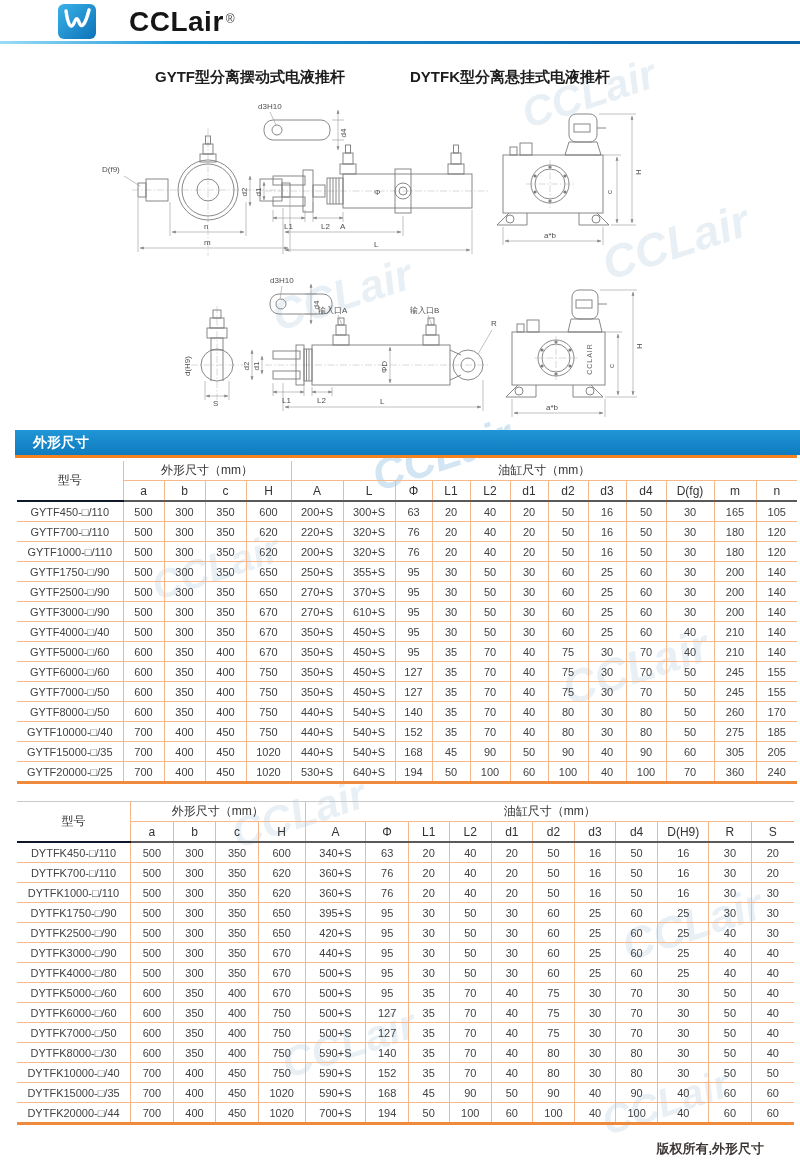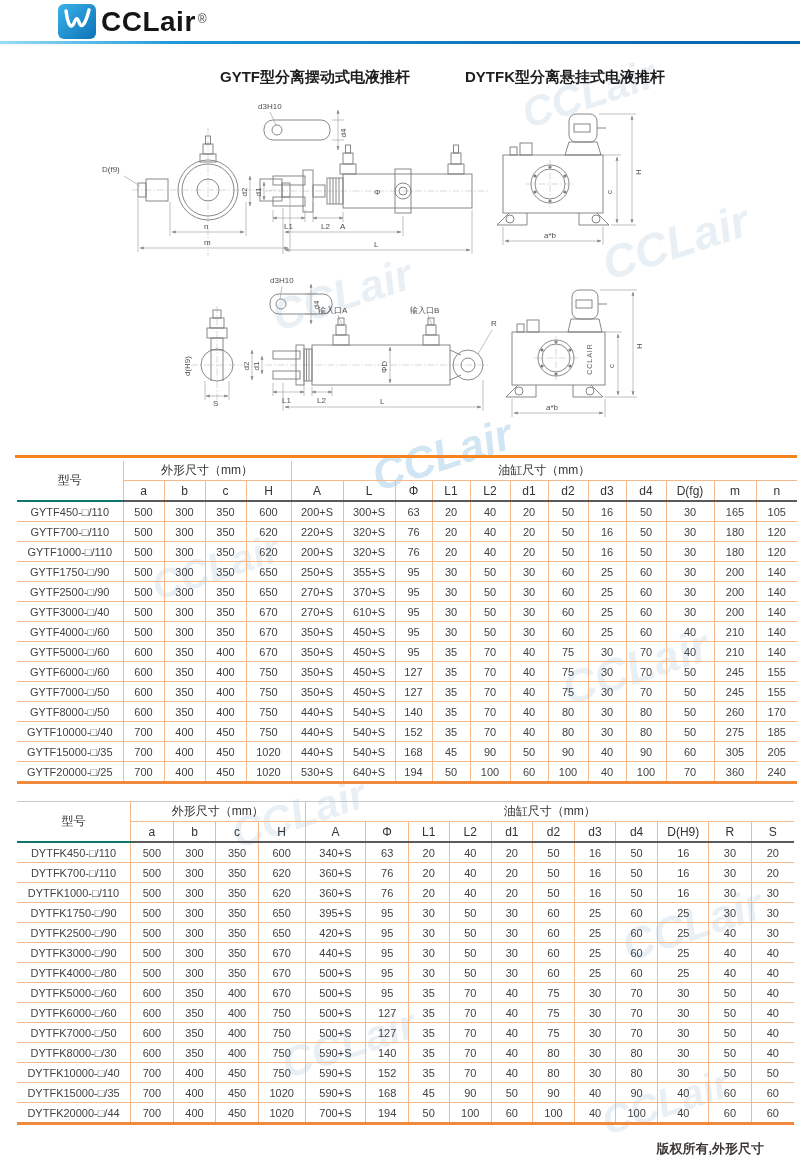--- a/index.html
+++ b/index.html
@@ -3,29 +3,29 @@
 <meta charset="utf-8">
 <style>
   html,body{margin:0;padding:0;background:#fff;}
   .page{position:relative;width:800px;height:1167px;background:#fff;overflow:hidden;
         font-family:"Liberation Sans",sans-serif;color:#333;}
   
   .watermarks{position:absolute;inset:0;z-index:0;pointer-events:none;}
   .wm{position:absolute;font-weight:bold;font-style:italic;white-space:nowrap;
       transform:rotate(-18deg);color:rgba(175,200,220,0.28);}
   
-  .header-logo{position:absolute;left:58px;top:4px;display:flex;align-items:center;z-index:2;}
+  .header-logo{position:absolute;left:58px;top:4px;display:flex;align-items:center;z-index:2;gap:28px;}
   .logo-square{width:38px;height:35px;border-radius:6px;
        background:linear-gradient(135deg,#3ab2e8,#0d72b8);display:flex;align-items:center;justify-content:center;}
   .logo-text{font-size:28px;font-weight:bold;color:#151515;margin-left:5px;letter-spacing:.5px;}
   .logo-reg{font-size:12px;color:#444;vertical-align:8px;margin-left:2px;font-weight:normal;}
   .header-line{position:absolute;left:0;top:41px;width:800px;height:3px;z-index:2;
        background:linear-gradient(90deg,#9adcf6,#1e98d8 22%,#0b6cb4 75%,#0a65aa);}
   
-  .doc-title{position:absolute;top:68px;font-size:15px;font-weight:bold;color:#1d1d1d;z-index:2;text-align:right;}
+  .doc-title{position:absolute;top:68px;font-size:15px;font-weight:bold;color:#1d1d1d;z-index:2;text-align:left;}
   .title-left{left:155px;width:255px;}
   .title-right{left:410px;width:255px;}
   
   svg.drawing{position:absolute;left:20px;z-index:1;}
   .geo{stroke:#7b7b7b;stroke-width:.9;fill:none;}
   .geo .fill-dot{fill:#7b7b7b;stroke:none;}
   .dims{stroke:#979797;stroke-width:.6;fill:none;}
   .cl{stroke:#b3b3b3;stroke-width:.5;stroke-dasharray:7 2 1.5 2;fill:none;}
   svg text{fill:#4e4e4e;font-size:8px;stroke:none;font-family:"Liberation Sans",sans-serif;}
   
@@ -39,21 +39,21 @@
   .table-wrap2{top:801px;}
   table.dim{width:100%;border-collapse:collapse;table-layout:fixed;font-size:11px;color:#424242;}
   table.dim td{border:1px solid #f6b88a;text-align:center;vertical-align:middle;
        height:19px;padding:0 1px;overflow:hidden;white-space:nowrap;background:transparent;}
   table.dim td:first-child{border-left:none;}
   table.dim td:last-child{border-right:none;}
   table.dim thead td{font-size:12px;color:#333;}
   .table-wrap1 table tr:first-child td{border-top:none;}
   .table-wrap2 table tr:first-child td{border-top:1px solid #c9c9c9;}
   table.dim thead tr.sub td{border-bottom:2px solid #5a5a5a;}
-  table.dim td.model-hdr{border-bottom:2px solid #0f766e;}
+  table.dim td.model-hdr{border-bottom:2px solid #0f172a;}
   table.dim tbody tr:last-child td{border-bottom:3px solid #ef8a3d;}
   
   .footer{position:absolute;top:1140px;right:36px;font-size:13px;font-weight:bold;color:#3d3836;z-index:2;}
 </style>
 </head>
 <body>
 
 <div class="page">
 
   <div class="watermarks">
@@ -322,20 +322,21 @@
     <text x="471" y="58">R</text>
     <text x="262" y="135">L1</text>
     <text x="297" y="135">L2</text>
     <text x="360" y="136">L</text>
     <text x="622" y="78" transform="rotate(-90 622 78)" text-anchor="middle">H</text>
     <text x="594" y="98" transform="rotate(-90 594 98)" text-anchor="middle">c</text>
     <text x="526" y="142">a*b</text>
     <text x="572" y="91" transform="rotate(-90 572 91)" text-anchor="middle" style="font-size:7px;letter-spacing:1px;fill:#666">CCLAIR</text>
   </svg>
 
+  <div class="section-bar">外形尺寸</div>
   <div class="section-underline"></div>
 
   <div class="table-wrap table-wrap1">
     <table class="dim">
       <colgroup>
         <col style="width:106px">
           <col style="width:41px">
           <col style="width:41px">
           <col style="width:41px">
           <col style="width:45px">
@@ -467,40 +468,40 @@
             <td>50</td>
             <td>30</td>
             <td>60</td>
             <td>25</td>
             <td>60</td>
             <td>30</td>
             <td>200</td>
             <td>140</td>
           </tr>
           <tr>
-            <td>GYTF3000-□/40</td>
+            <td>GYTF3000-□/90</td>
             <td>500</td>
             <td>300</td>
             <td>350</td>
             <td>670</td>
             <td>270+S</td>
             <td>610+S</td>
             <td>95</td>
             <td>30</td>
             <td>50</td>
             <td>30</td>
             <td>60</td>
             <td>25</td>
             <td>60</td>
             <td>30</td>
             <td>200</td>
             <td>140</td>
           </tr>
           <tr>
-            <td>GYTF4000-□/60</td>
+            <td>GYTF4000-□/40</td>
             <td>500</td>
             <td>300</td>
             <td>350</td>
             <td>670</td>
             <td>350+S</td>
             <td>450+S</td>
             <td>95</td>
             <td>30</td>
             <td>50</td>
             <td>30</td>

